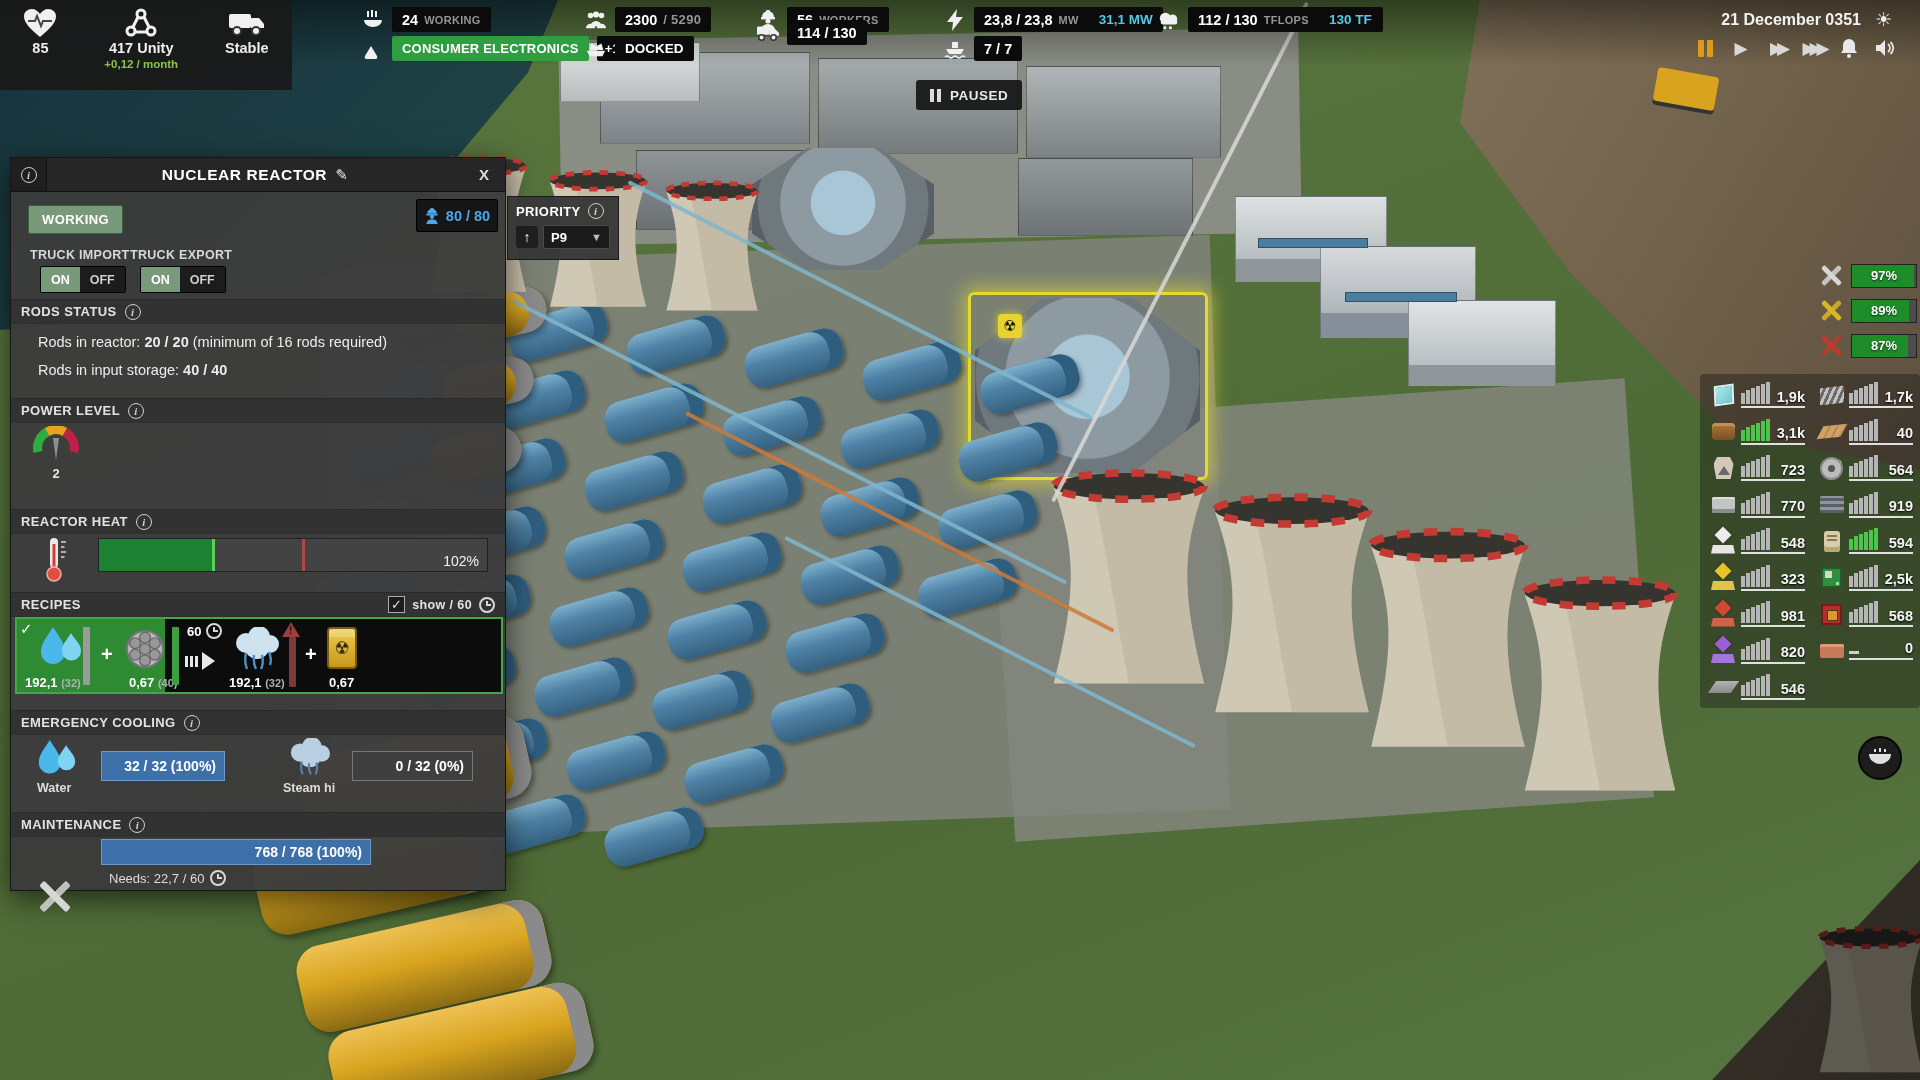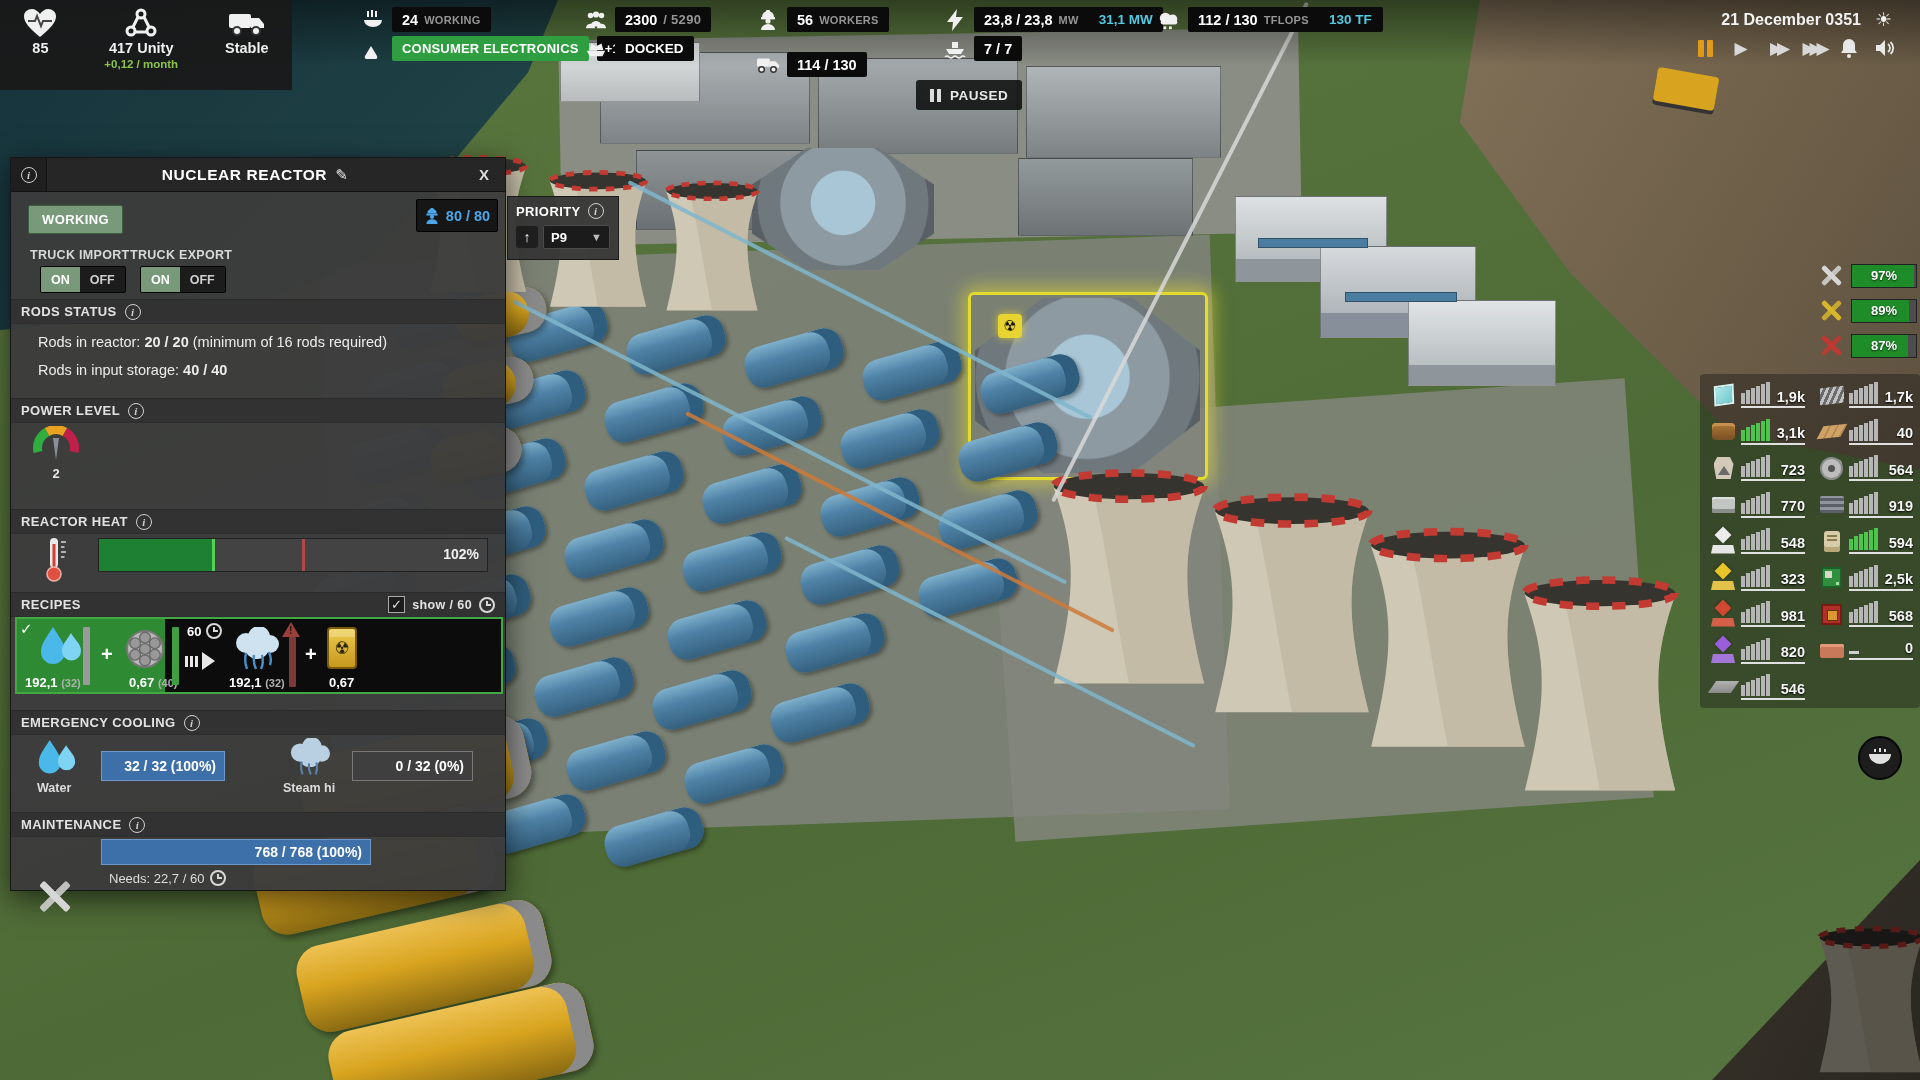--- a/index.html
+++ b/index.html
@@ -94,21 +94,21 @@
   #slidfill{position:absolute;left:2px;top:2px;width:178px;height:28px;background:#8f8498;border:2px solid #c8912f;}
   #pin{position:absolute;left:242px;top:-10px;width:40px;height:82px;}
   #pin .stem{position:absolute;left:18px;top:0;width:4px;height:46px;background:#e8a21f;}
   #pin .bulb{position:absolute;left:5px;top:40px;width:30px;height:30px;background:#e8a21f;border-radius:50%;display:flex;align-items:center;justify-content:center;}
   #pin .tri{width:0;height:0;border-left:10px solid #5a4205;border-top:7px solid transparent;border-bottom:7px solid transparent;margin-left:3px;}
   #marker2x{position:absolute;left:246px;top:-27px;color:#e8a21f;font-weight:bold;font-size:13.5px;}
   
   #heatbar{left:87px;top:380px;width:390px;height:34px;background:#434343;border:1px solid #222;}
   #heatfill{position:absolute;left:0;top:0;width:116px;height:32px;background:#1e8033;border-right:3px solid #58d058;}
   #heattick{position:absolute;left:203px;top:0;width:3px;height:32px;background:#b04848;}
-  #heatpct{position:absolute;right:8px;top:7px;font-size:14px;font-weight:bold;color:#f0f0f0;margin-left:33px;}
+  #heatpct{position:absolute;right:8px;top:14px;font-size:14px;font-weight:normal;color:#f0f0f0;margin-left:33px;}
   
   #recrow{left:4px;top:459px;width:488px;height:77px;background:#0c0c0c;border:2px solid #43a843;}
   #recgreen{position:absolute;left:0;top:0;width:148px;height:100%;background:#2e8b34;}
   #reccheck{position:absolute;left:0;top:0;width:24px;height:24px;background:#2e8b34;color:#fff;font-size:15px;font-weight:bold;display:flex;align-items:flex-start;justify-content:flex-start;padding:1px 0 0 3px;}
   .vbar{position:absolute;width:7px;height:58px;top:8px;border-radius:1px;}
   .rlab{position:absolute;font-size:13px;font-weight:bold;color:#fff;white-space:nowrap;}
   .rlab span{color:#b0b0b0;font-size:11px;}
   .plus{position:absolute;font-size:20px;font-weight:bold;color:#fff;top:24px;}
   #recarrow{position:absolute;left:168px;top:33px;display:flex;align-items:center;gap:2px;}
   #recarrow i{width:3px;height:11px;background:#e8e8e8;display:block;}
@@ -419,21 +419,21 @@
             <circle cx="10" cy="12" r="2.6"></circle>
             <path d="M3 21 a7 6 0 0 1 14 0Z"></path>
           </g>
         </svg>
       </span>
     <div class="pill">
         <span>56</span>
         <span class="unit">WORKERS</span>
       </div>
   </div>
-  <div class="ui tb-item" style="left:757px;top:52px;">
+  <div class="ui tb-item" style="left:757px;top:20px;">
     <span class="icon20">
         <svg width="24" height="18" viewBox="0 0 24 18">
           <rect x="0" y="2" width="14" height="9" rx="1.5" fill="#f0f0f0"></rect>
           <path d="M14 5 h6 l4 4 v3 h-10z" fill="#f0f0f0"></path>
           <circle cx="5" cy="14" r="3" fill="#f0f0f0" stroke="#333" stroke-width="1.6"></circle>
           <circle cx="18" cy="14" r="3" fill="#f0f0f0" stroke="#333" stroke-width="1.6"></circle>
         </svg>
       </span>
     <div class="pill">
         <span>114 / 130</span>

